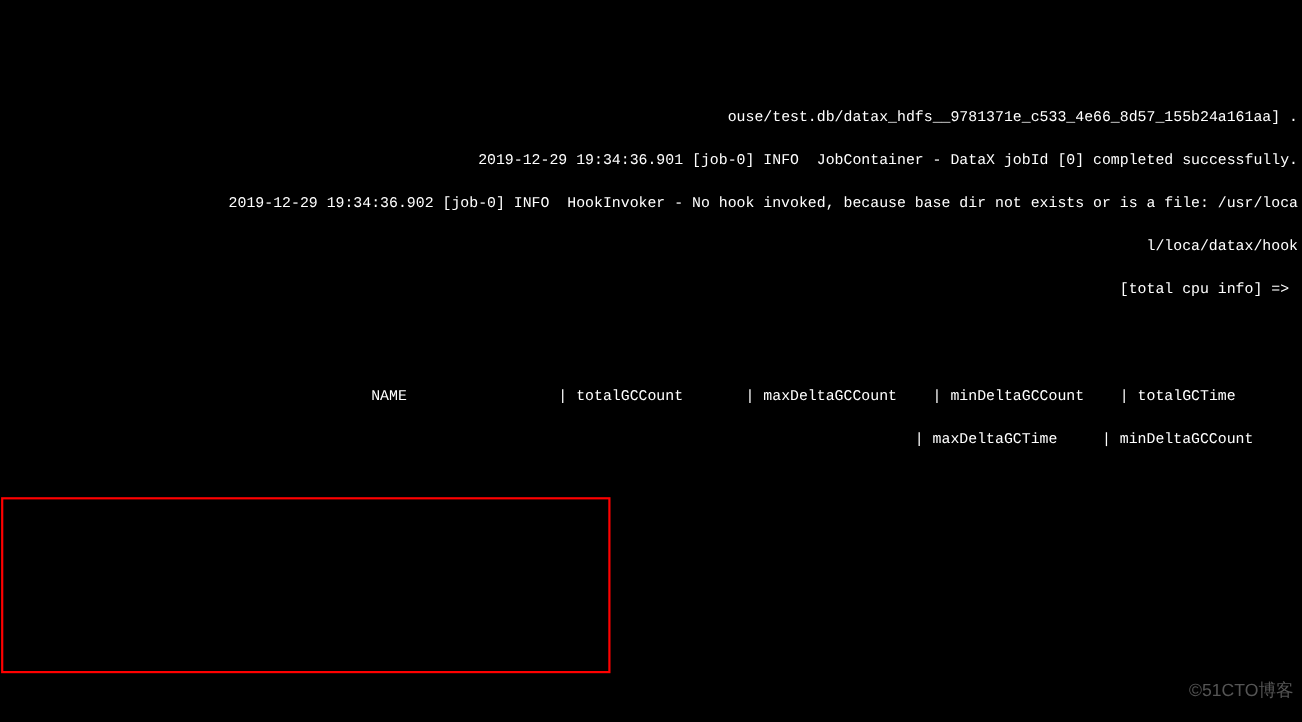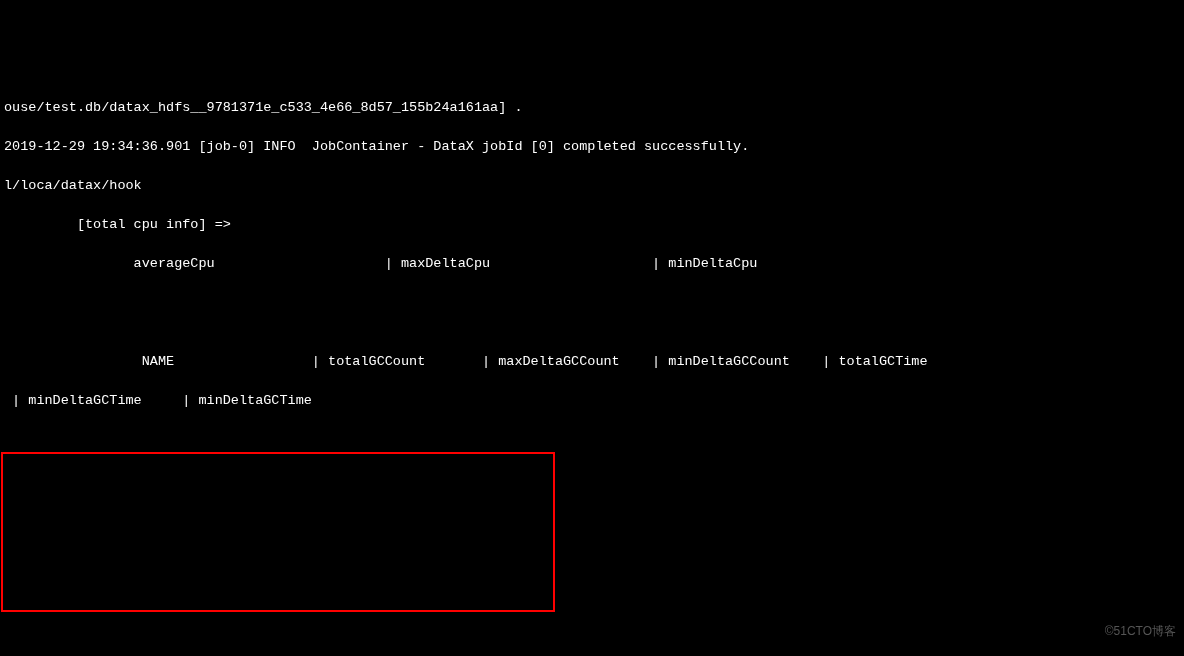--- a/index.html
+++ b/index.html
@@ -17,50 +17,51 @@
       height: 656px;
       overflow: hidden;
       position: relative;
       white-space: pre;
     }
     .terminal {
       padding: 0 4px;
     }
     .line {
       white-space: pre;
+      text-align: right;
     }
     .highlight-box {
       position: absolute;
       border: 2px solid #ff0000;
       pointer-events: none;
     }
     .watermark {
       position: absolute;
       right: 8px;
       bottom: 16px;
       color: #555;
-      font-size: 12px;
+      font-size: 16px;
       font-family: sans-serif;
     }
   </style>
 </head>
 <body>
 
 
 
 <div class="terminal">
 <div class="line">ouse/test.db/datax_hdfs__9781371e_c533_4e66_8d57_155b24a161aa] .</div>
 <div class="line">2019-12-29 19:34:36.901 [job-0] INFO  JobContainer - DataX jobId [0] completed successfully.</div>
+<div class="line">2019-12-29 19:34:36.902 [job-0] INFO  HookInvoker - No hook invoked, because base dir not exists or is a file: /usr/loca</div>
 <div class="line">l/loca/datax/hook</div>
 <div class="line">         [total cpu info] =&gt; </div>
-<div class="line">                averageCpu                     | maxDeltaCpu                    | minDeltaCpu                    </div>
 <div class="line">                        </div>
 <div class="line"></div>
 <div class="line">                 NAME                 | totalGCCount       | maxDeltaGCCount    | minDeltaGCCount    | totalGCTime       </div>
-<div class="line"> | minDeltaGCTime     | minDeltaGCTime     </div>
+<div class="line"> | maxDeltaGCTime     | minDeltaGCCount     </div>
 
 
 
 <div class="line"></div>
 
 
 
 
 
 

